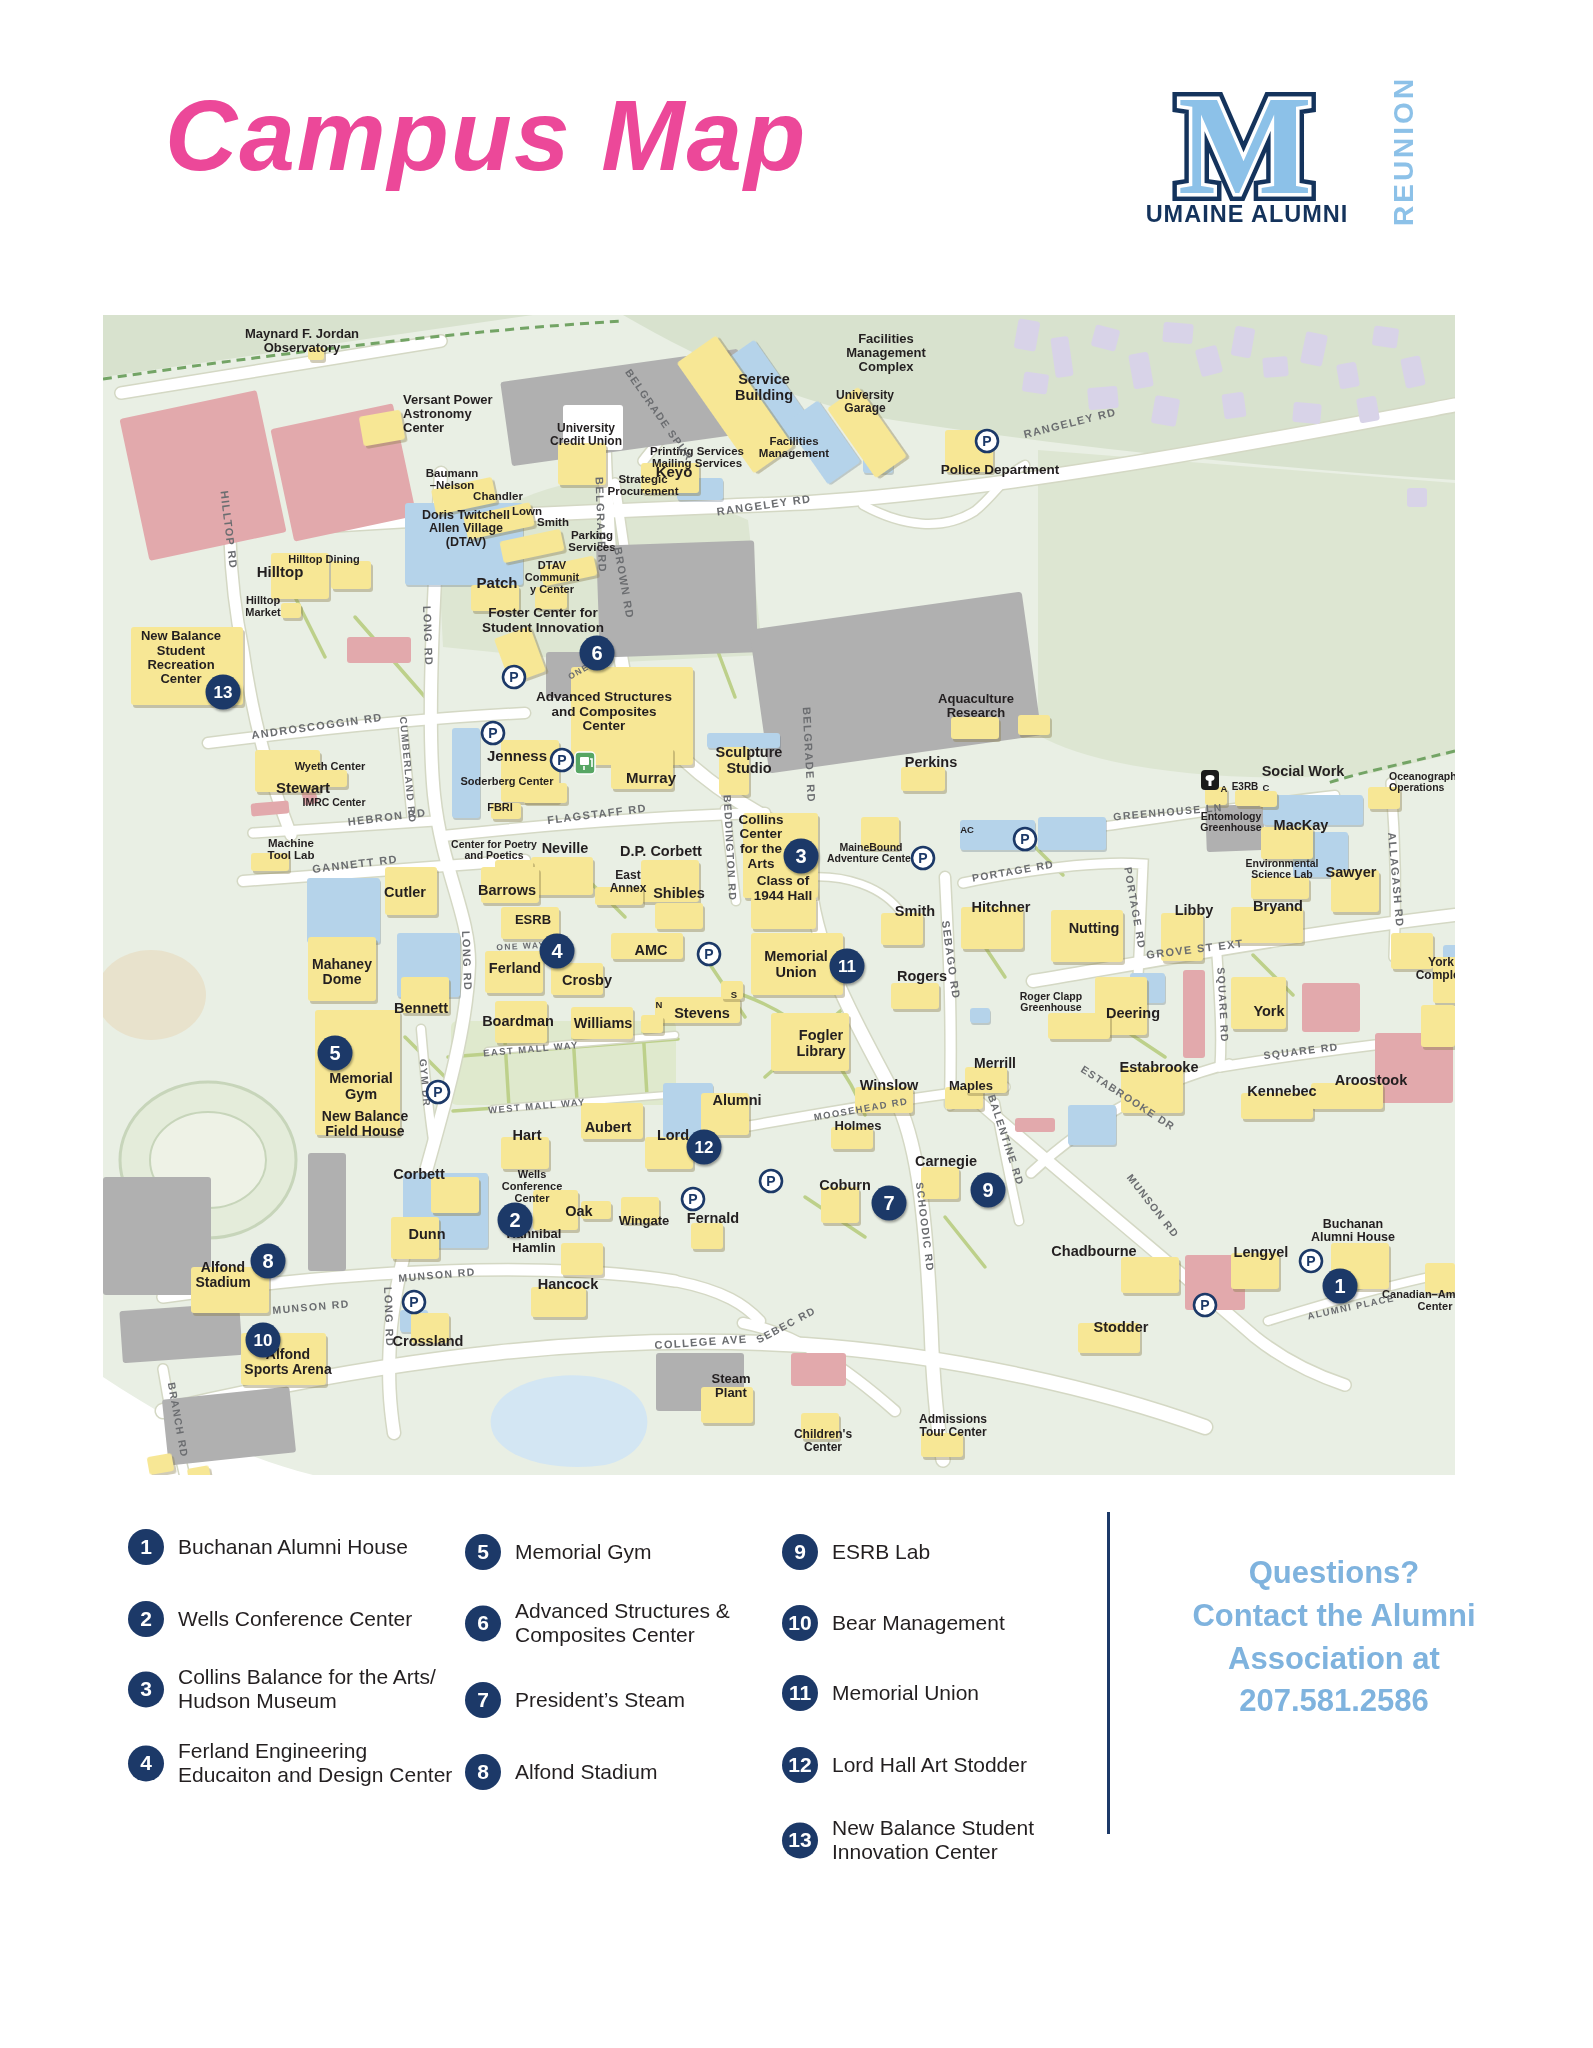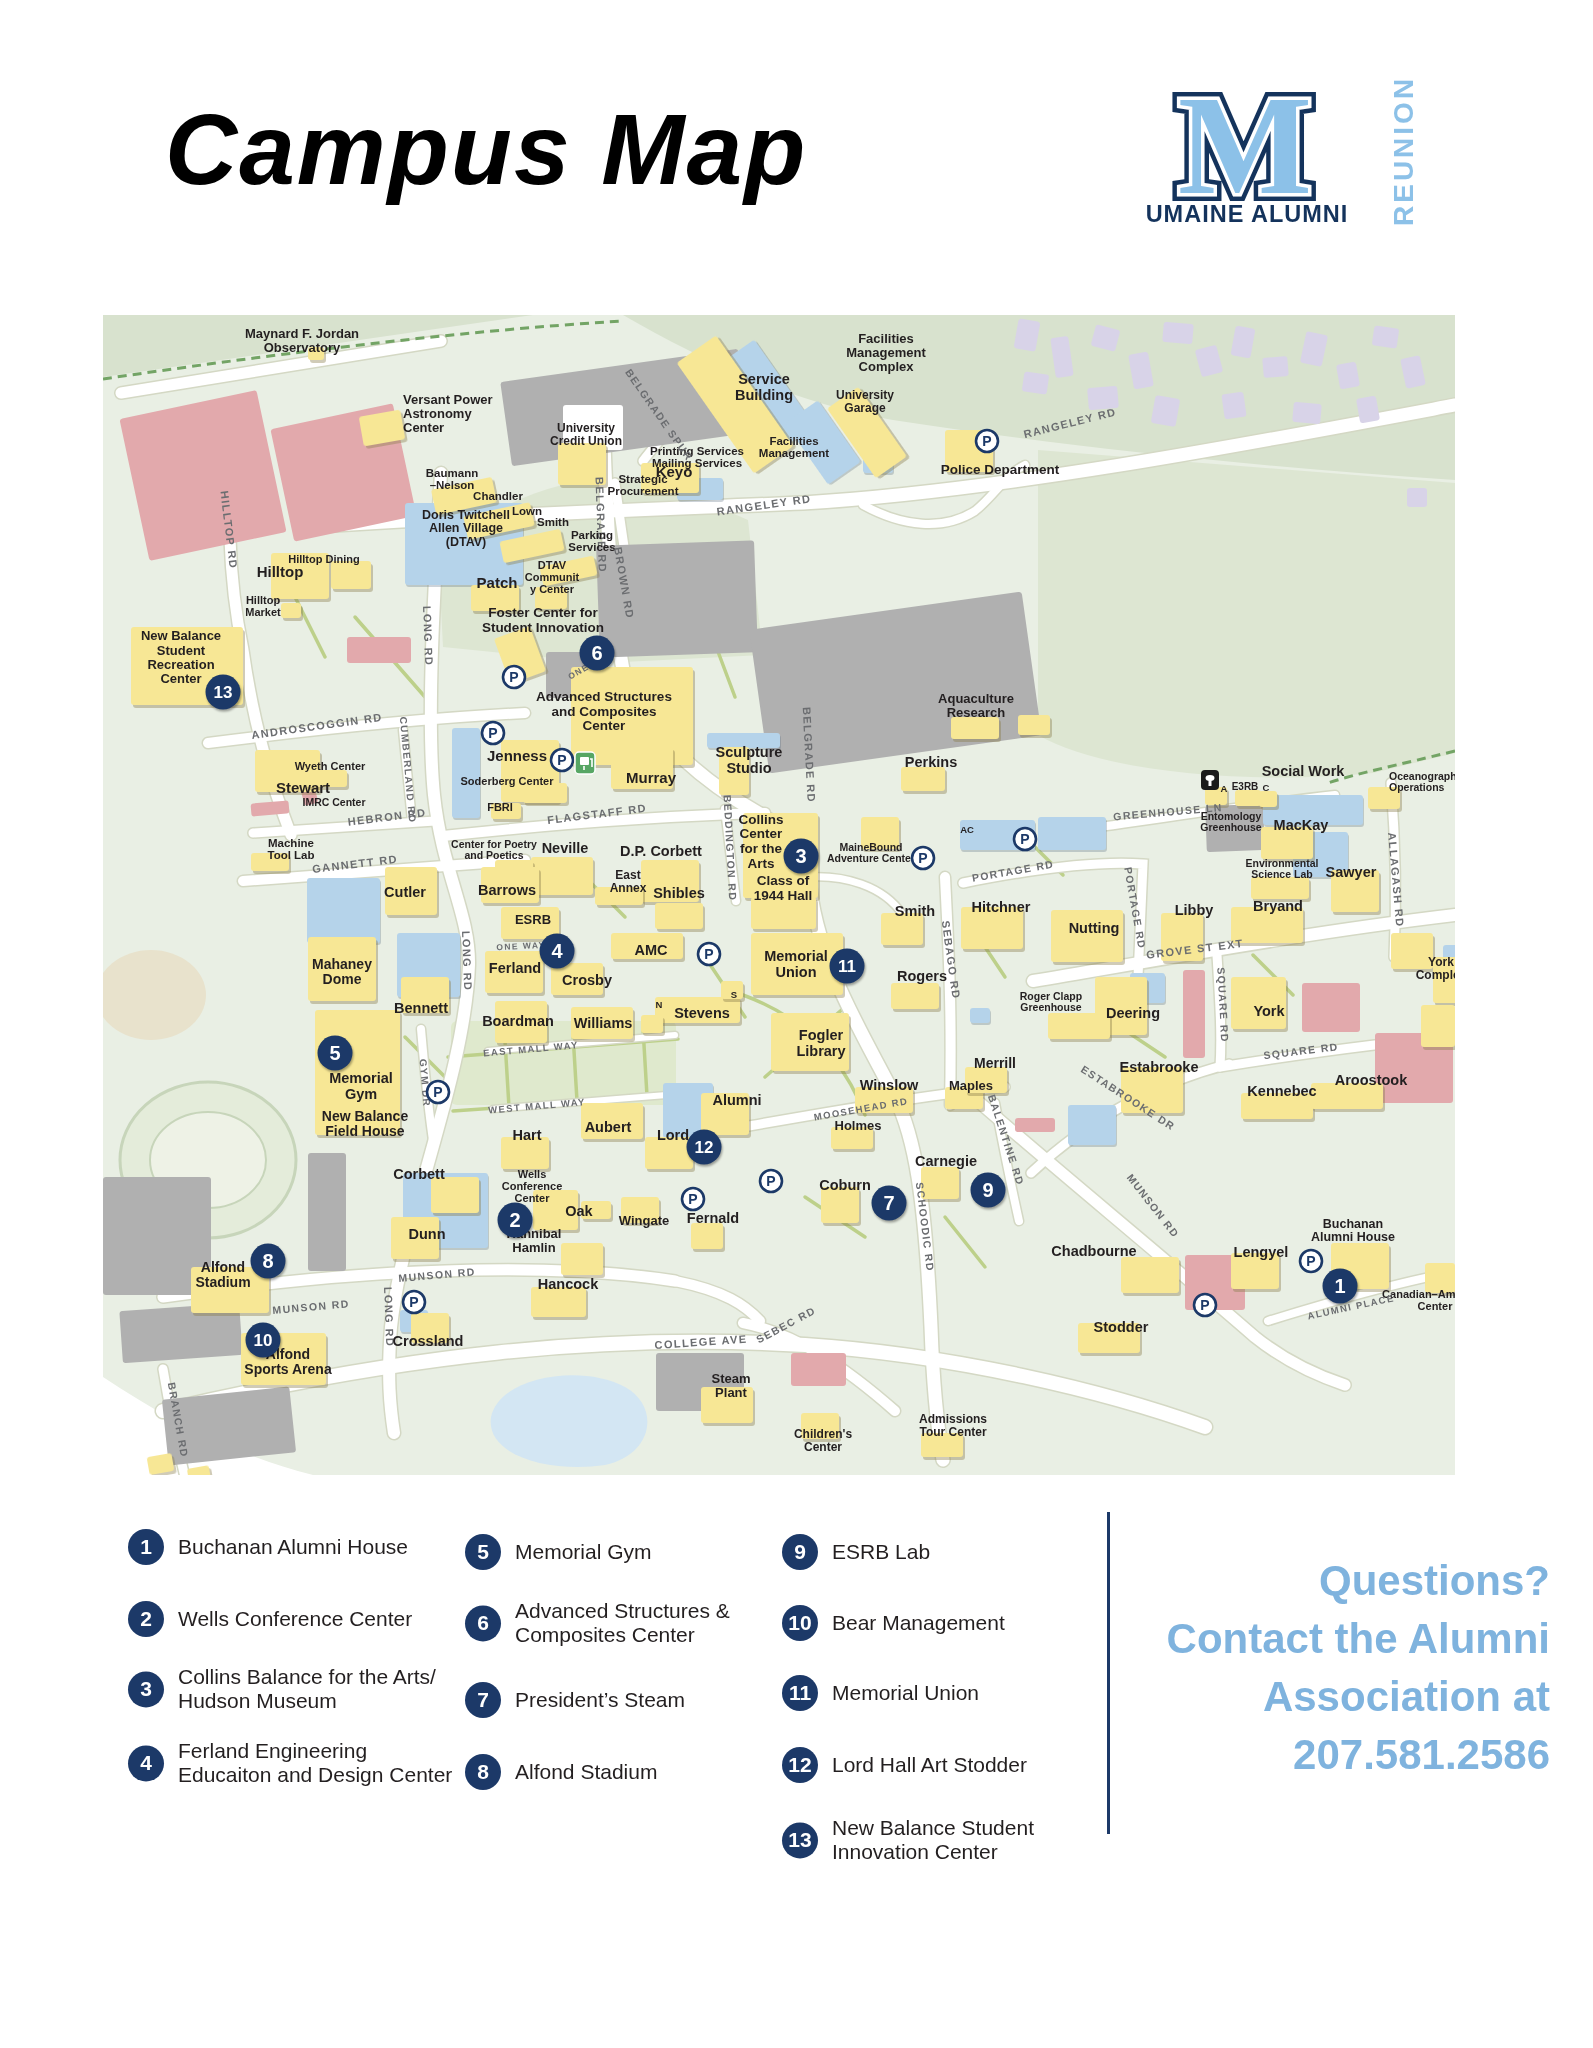--- a/index.html
+++ b/index.html
@@ -1,20 +1,20 @@
 <!DOCTYPE html>
 <html><head>
 <meta charset="utf-8">
 <style>
   html,body{margin:0;padding:0;background:#ffffff;}
   .page{position:relative;width:1593px;height:2048px;background:#ffffff;overflow:hidden;
         font-family:"Liberation Sans",sans-serif;}
   
-  .title{position:absolute;left:165px;top:92px;font-size:100px;font-style:italic;font-weight:600;
-         letter-spacing:2px;color:#000000;}
+  .title{position:absolute;left:165px;top:78px;font-size:100px;font-style:italic;font-weight:600;
+         letter-spacing:2px;color:#ec4899;}
   .logo{position:absolute;left:1145px;top:78px;width:300px;height:155px;}
   .logo-m-stroke{font-family:"Liberation Serif",serif;font-weight:900;font-size:142px;
                  fill:#14335c;stroke:#14335c;stroke-width:16;stroke-linejoin:miter;text-anchor:middle;}
   .logo-m-white{font-family:"Liberation Serif",serif;font-weight:900;font-size:142px;
                 fill:#ffffff;stroke:#ffffff;stroke-width:7;text-anchor:middle;}
   .logo-m{font-family:"Liberation Serif",serif;font-weight:900;font-size:142px;
           fill:#8cc1e8;text-anchor:middle;}
   .logo-wordmark{font-weight:700;font-size:23.5px;fill:#14335c;letter-spacing:1px;text-anchor:middle;}
   .logo-reunion{font-weight:700;font-size:28px;fill:#8cc1e8;letter-spacing:3px;text-anchor:start;}
   
@@ -26,22 +26,22 @@
   .mk{filter:drop-shadow(1px 2px 1px rgba(0,0,0,0.35));}
   .mk-num{fill:#ffffff;font-weight:700;text-anchor:middle;}
   .pk-p{fill:#1c3968;font-weight:700;font-size:14px;text-anchor:middle;}
   
   .lg-item{position:absolute;display:flex;align-items:center;}
   .lg-circle{width:36px;height:36px;border-radius:50%;background:#1c3968;color:#fff;
              font-size:21px;font-weight:700;display:flex;align-items:center;justify-content:center;
              flex:0 0 36px;}
   .lg-label{margin-left:14px;font-size:21px;color:#231f20;line-height:1.12;white-space:pre-line;}
   .divider{position:absolute;left:1107px;top:1512px;width:3px;height:322px;background:#1c3968;}
-  .contact{position:absolute;left:1118px;top:1552px;width:432px;text-align:right;
-           color:#7fb3de;font-weight:700;font-size:42px;line-height:1.38;white-space:pre-line;}
+  .contact{position:absolute;left:1118px;top:1552px;width:432px;text-align:center;
+           color:#7fb3de;font-weight:700;font-size:31px;line-height:1.38;white-space:pre-line;}
 </style>
 </head>
 <body>
 
 <div class="page">
 
   <div class="title">Campus Map</div>
 
   <div class="logo">
     <svg width="300" height="155" viewBox="0 0 300 155">

